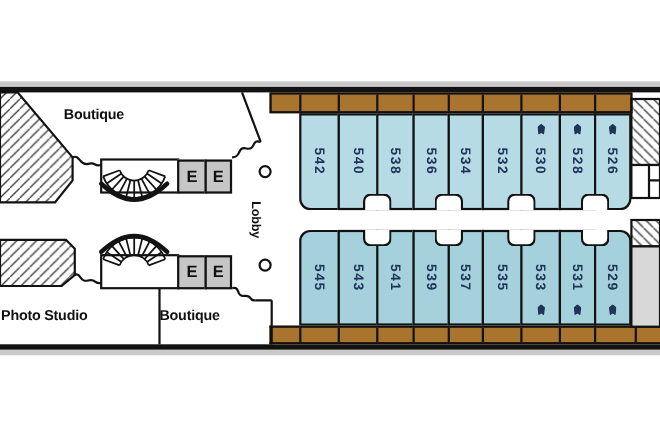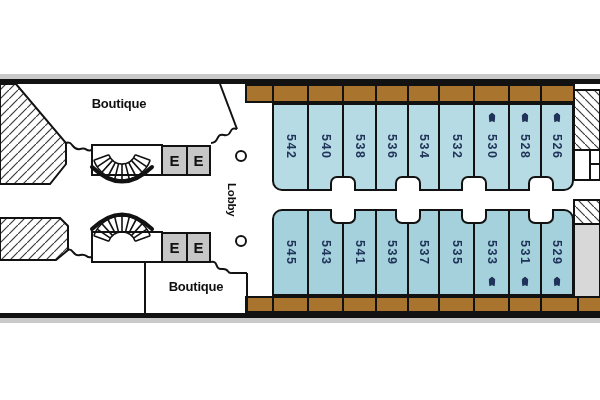--- a/index.html
+++ b/index.html
@@ -24,21 +24,21 @@
   .berth{position:absolute;left:50%;width:10px;height:7px;background:var(--cabin-number);
          transform:translateX(-50%) rotate(90deg);
          clip-path:polygon(0 50%,30% 0,100% 14%,84% 50%,100% 86%,30% 100%);}
   .rowtop .berth{top:9px;}
   .rowbottom .berth{bottom:9px;}
   .notch{position:absolute;box-sizing:border-box;background:#fff;border:2px solid var(--outline);
          width:26px;height:15px;z-index:3;}
   .notch.up{border-bottom:none;border-radius:7px 7px 0 0;top:176px;}
   .notch.down{border-top:none;border-radius:0 0 7px 7px;top:209px;}
   .label{position:absolute;font-weight:bold;color:#101010;font-size:13px;letter-spacing:-0.2px;z-index:4;white-space:nowrap;}
-  .label.center{text-align:center;}
+  .label.center{}
   .lobby{writing-mode:vertical-rl;text-orientation:mixed;font-size:11.5px;display:flex;
          align-items:center;justify-content:center;}
   .elev{position:absolute;box-sizing:border-box;border:2px solid var(--outline);background:var(--elevator);
         display:flex;align-items:center;justify-content:center;font-weight:bold;font-size:15px;
         color:#101010;z-index:2;}
   svg.overlay{position:absolute;left:0;top:0;z-index:1;}
   .grayarea{fill:var(--service-gray);}
 </style>
 </head>
 <body>
@@ -118,20 +118,21 @@
       <span>E</span>
     </div>
   <div class="elev" style="left:161px;top:232px;width:27px;height:31px;">
       <span>E</span>
     </div>
   <div class="elev" style="left:186px;top:232px;width:25px;height:31px;">
       <span>E</span>
     </div>
 
   <div class="label center" style="left:58px;top:96px;width:122px;">Boutique</div>
+  <div class="label" style="left:1px;top:279px;width:95px;">Photo Studio</div>
   <div class="label center" style="left:145px;top:279px;width:102px;">Boutique</div>
   <div class="label lobby" style="left:224px;top:177px;width:16px;height:46px;">Lobby</div>
 
   <div id="cabins">
       <div class="cabin rowtop first-top" style="left: 272px; top: 103px; width: 37px; height: 88px;">
         <span class="num">542</span>
       </div>
       <div class="cabin rowtop" style="left: 307px; top: 103px; width: 37px; height: 88px;">
         <span class="num">540</span>
       </div>

